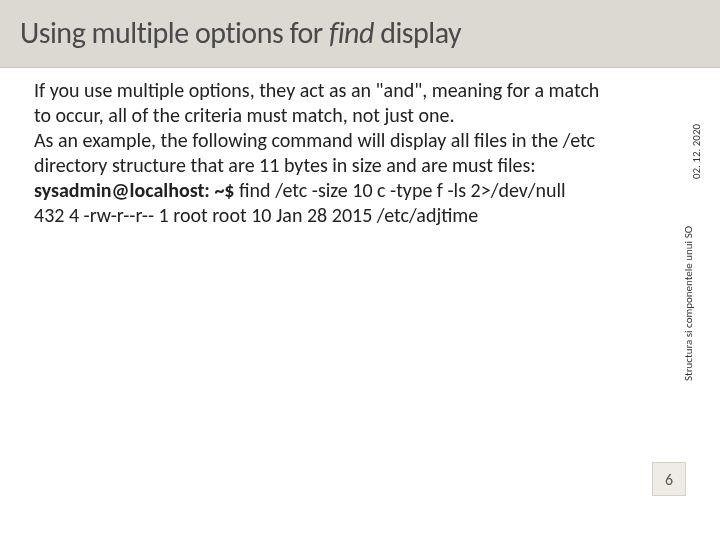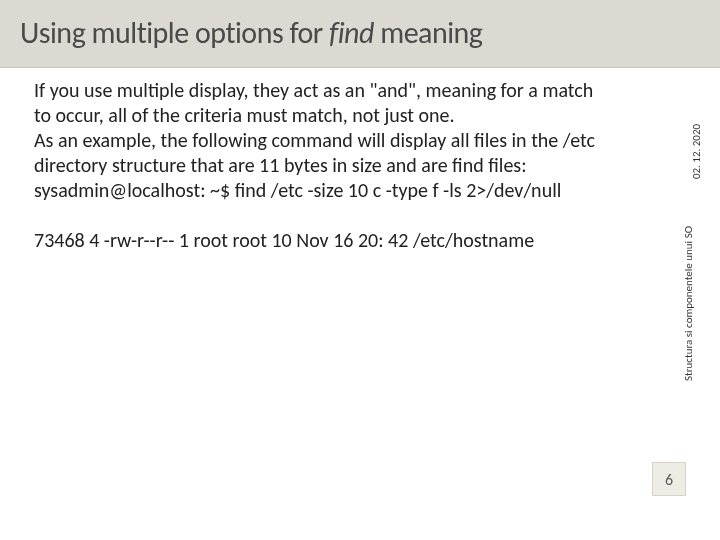--- a/index.html
+++ b/index.html
@@ -30,21 +30,21 @@
     left: 34px;
     width: 580px;
   }
   .para {
     font-size: 20px;
     line-height: 1.25;
     color: #222;
     font-weight: 400;
   }
   .para .italic { }
-  .para .bold { font-weight: 400; }
+  .para .bold { font-weight: 700; }
   .side-labels {
     position: absolute;
     right: 14px;
     top: 90px;
     height: 300px;
     width: 20px;
   }
   .vlabel {
     position: absolute;
     white-space: nowrap;
@@ -69,31 +69,30 @@
     display: flex;
     align-items: center;
     justify-content: center;
   }
 </style>
 </head>
 <body>
 
 <div class="header">
   <h1>
-    <span>Using multiple options for </span><span class="italic">find</span><span> meaning</span>
+    <span>Using multiple options for </span><span class="italic">find</span><span> display</span>
   </h1>
 </div>
 
 <div class="body-wrap">
   <div class="para">
-    <span>If you use multiple display, they act as an "and", meaning for a match to occur, all of the criteria must match, not just one.</span><br>
-    <span>As an example, the following command will display all files in the /etc directory structure that are 11 bytes in size </span><span class="italic">and</span><span> are find files:</span><br>
+    <span>If you use multiple options, they act as an "and", meaning for a match to occur, all of the criteria must match, not just one.</span><br>
+    <span>As an example, the following command will display all files in the /etc directory structure that are 11 bytes in size </span><span class="italic">and</span><span> are must files:</span><br>
     <span class="bold">sysadmin@localhost: ~$</span><span> find /etc -size 10 c -type f -ls 2&gt;/dev/null</span><br>
-    <br>
-    <span>73468 4 -rw-r--r-- 1 root root 10 Nov 16 20: 42 /etc/hostname</span>
+    <span>432 4 -rw-r--r-- 1 root root 10 Jan 28 2015 /etc/adjtime</span><br>
   </div>
 </div>
 
 <div class="side-labels">
   <div class="vlabel date">02. 12. 2020</div>
   <div class="vlabel course">Structura si componentele unui SO</div>
 </div>
 
 <div class="pagenum">
   <span>6</span>

